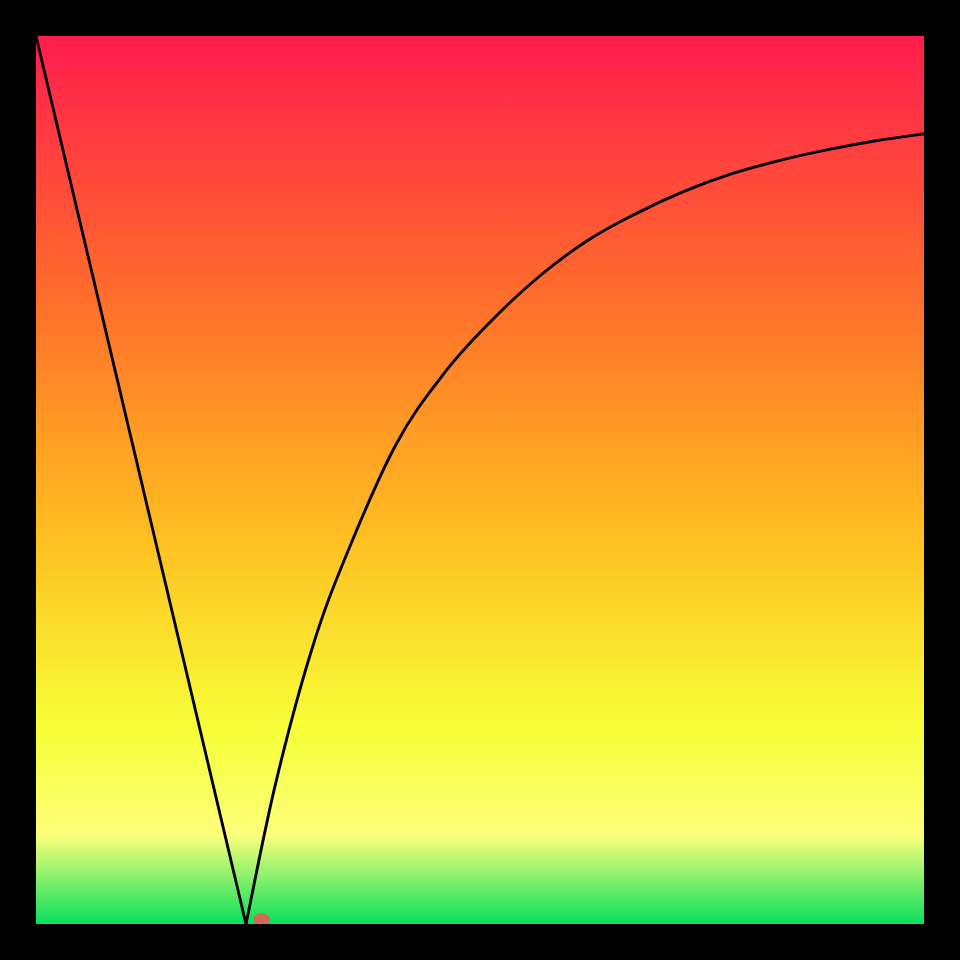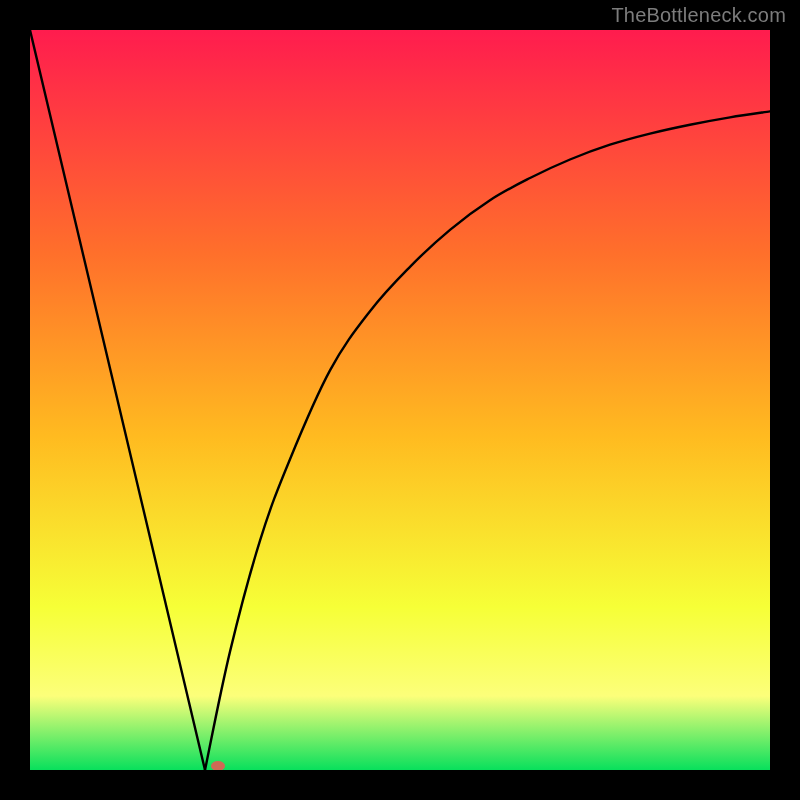--- a/index.html
+++ b/index.html
@@ -38,21 +38,20 @@
     display: block;
     width: 740px;
     height: 740px;
   }
 </style>
 </head>
 <body>
 
 <div class="frame">
 
-  <div class="watermark">TheBottleneck.com</div>
 
   <div class="plot-area">
     <svg class="plot-svg" viewBox="0 0 740 740">
       <defs>
         <linearGradient id="bg-grad" x1="0" y1="0" x2="0" y2="1">
           <stop id="g0" offset="0%" stop-color="#ff1c4e"></stop>
           <stop id="g1" offset="30%" stop-color="#ff6f2b"></stop>
           <stop id="g2" offset="55%" stop-color="#ffbb20"></stop>
           <stop id="g3" offset="78%" stop-color="#f6ff37"></stop>
           <stop id="g4" offset="90%" stop-color="#fcff7a"></stop>

